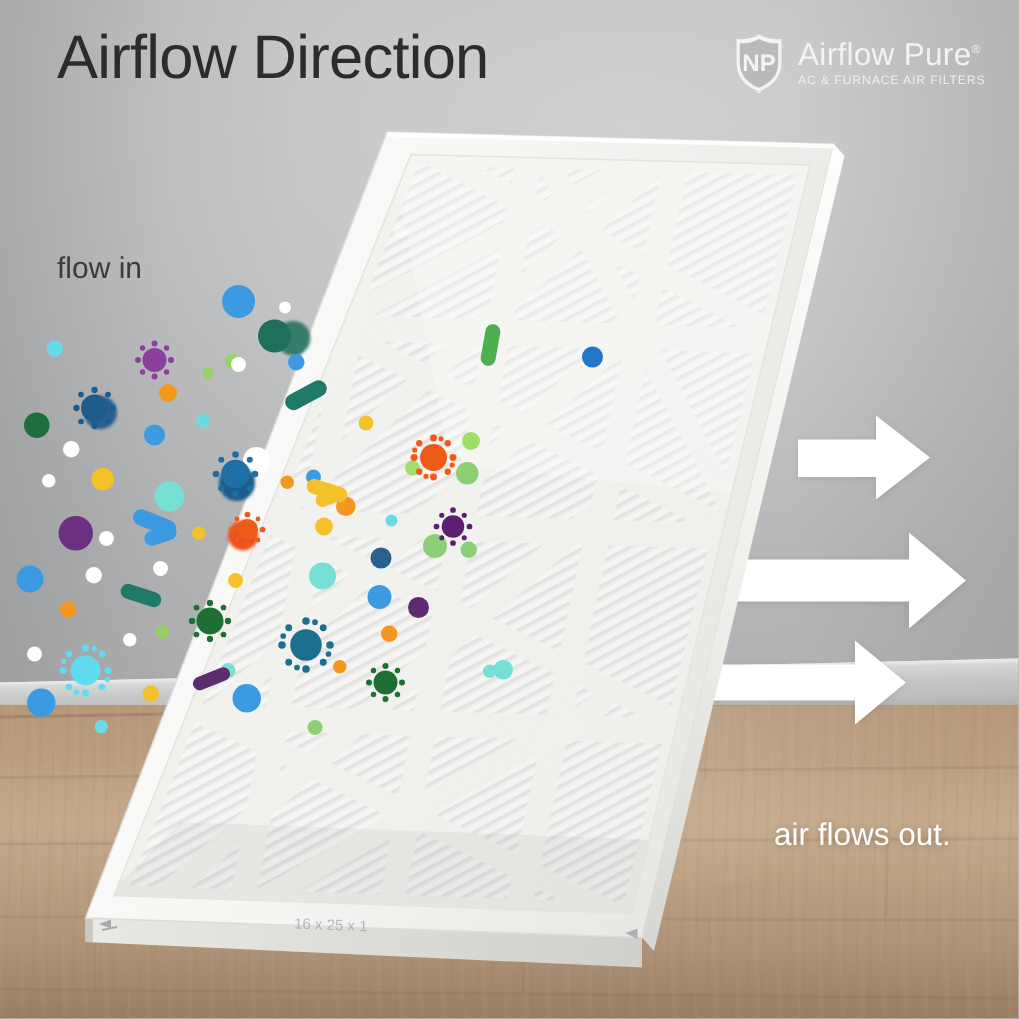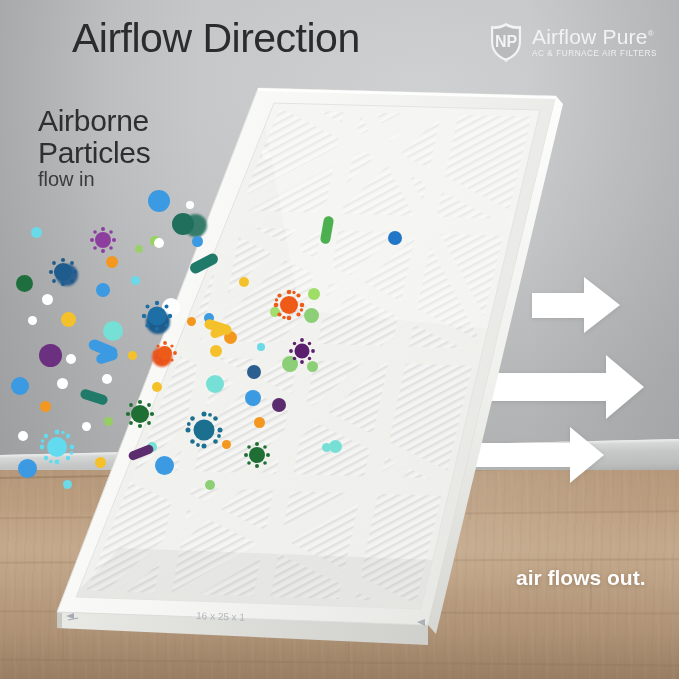--- a/index.html
+++ b/index.html
@@ -63,39 +63,38 @@
     background:radial-gradient(ellipse 70% 110% at 55% 0%, rgba(255,255,255,.14) 0%, rgba(0,0,0,0) 60%),
                linear-gradient(180deg, rgba(0,0,0,0) 55%, rgba(90,68,48,.22) 100%);
   }
 
   
   .title {
     position:absolute; left:38px; top:15px;
     font-size:41px; font-weight:300; letter-spacing:-0.5px;
     color:#2c2c2e; line-height:1.15;
     font-family:"Liberation Sans", sans-serif;
-    margin-left:34px;
   }
   .subhead {
     position:absolute; left:38px; top:105px;
     font-size:30px; font-weight:300; color:#2e2f31; line-height:1.08;
     letter-spacing:-0.3px;
   }
   .subhead-small {
     position:absolute; left:38px; top:168px;
     font-size:20px; font-weight:300; color:#3a3b3d; letter-spacing:0px;
   }
   .filtered {
     position:absolute; left:514px; top:499px;
     font-size:40px; font-weight:300; color:#ffffff; letter-spacing:-0.3px;
     text-shadow:0 1px 4px rgba(90,68,48,.35);
   }
   .filtered-small {
-    position:absolute; left:516px; top:566px;
-    font-size:21px; font-weight:700; color:#fdfdfd; letter-spacing:0px;
+    position:absolute; left:516px; top:545px;
+    font-size:21px; font-weight:400; color:#fdfdfd; letter-spacing:0px;
     text-shadow:0 1px 4px rgba(90,68,48,.35);
   }
 
   
   .logo { position:absolute; right:22px; top:22px; display:flex; align-items:center; gap:9px; }
   .logo-shield { width:34px; height:40px; flex:none; }
   .logo-text { display:flex; flex-direction:column; line-height:1; }
   .logo-name { font-size:21px; font-weight:400; color:#f2f3f3; letter-spacing:.2px; }
   .logo-tag { font-size:8.2px; font-weight:400; color:#eef0f0; letter-spacing:.55px; margin-top:3px;text-align:right; }
   .logo-reg { font-size:8px; vertical-align:super; }
@@ -482,24 +481,20 @@
           <circle cx="4.8" cy="14" r="1.9"></circle>
         </g>
     </svg>
     <svg class="germ" style="left:168px;top:209px;" width="30" height="30" viewBox="0 0 30 30">
       <circle cx="15" cy="15" r="11" fill="#1f6f5c"></circle>
     </svg>
   </div>
 
   <div class="title">Airflow Direction</div>
 
-  <div class="subhead">
-    <div>Airborne</div>
-    <div>Particles</div>
-  </div>
   <div class="subhead-small">flow in</div>
 
   <div class="filtered-small">air flows out.</div>
 
   <div class="logo">
     <svg class="logo-shield" viewBox="0 0 34 40">
       <path d="M17 1 C12 4 6 4.5 2 4 L2 20 C2 30 9 36 17 39 C25 36 32 30 32 20 L32 4 C28 4.5 22 4 17 1 Z" fill="#f2f3f3"></path>
       <path d="M17 4 C12.5 6.6 7.5 7.2 4.2 6.8 L4.2 20 C4.2 28.6 10.2 33.8 17 36.6 C23.8 33.8 29.8 28.6 29.8 20 L29.8 6.8 C26.5 7.2 21.5 6.6 17 4 Z" fill="#b9babb"></path>
       <text x="17" y="25" text-anchor="middle" font-family="Liberation Sans, sans-serif" font-size="16" font-weight="bold" fill="#f2f3f3">NP</text>
       <circle cx="17" cy="38.2" r="1.5" fill="none" stroke="#f2f3f3" stroke-width="0.7"></circle>

